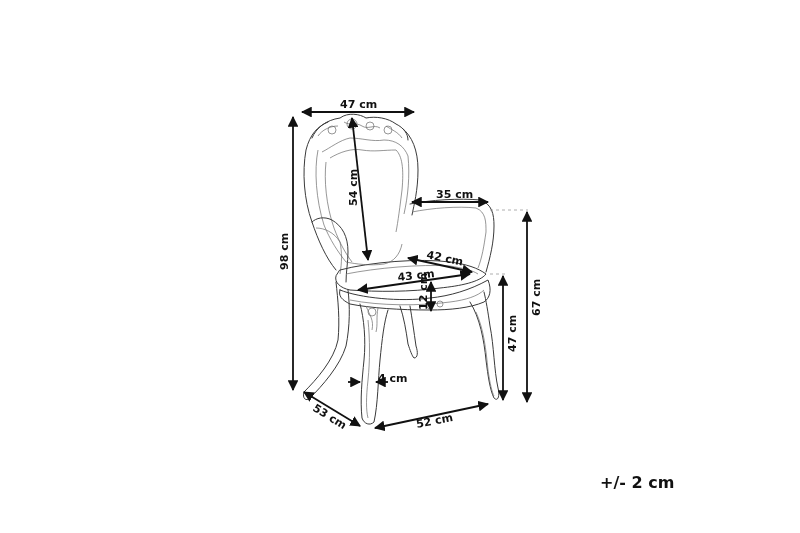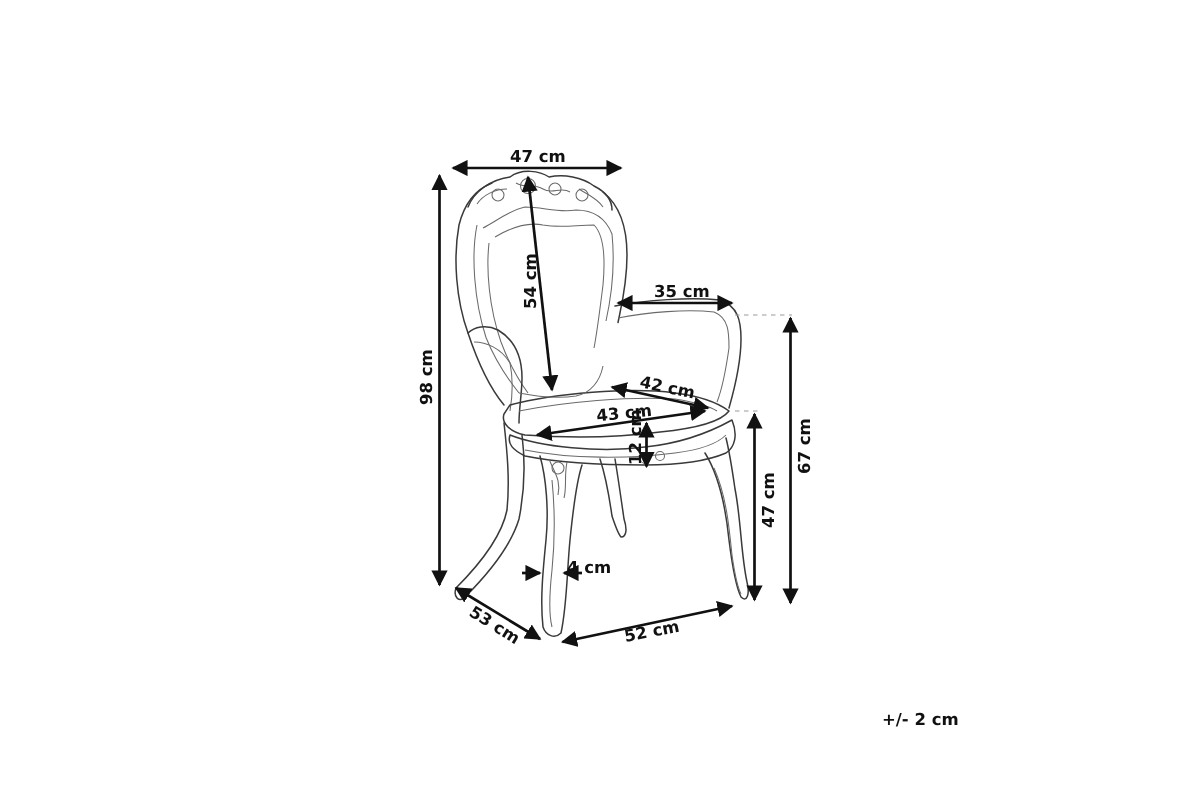--- a/index.html
+++ b/index.html
@@ -1,19 +1,19 @@
 <!DOCTYPE html>
 <html><head>
   <meta charset="utf-8">
   <style>
     html, body { margin: 0; padding: 0; background: #ffffff; }
     body { width: 800px; height: 533px; position: relative; overflow: hidden; font-family: "DejaVu Sans", "Liberation Sans", sans-serif; }
     #diagram { position: absolute; left: 0; top: 0; width: 800px; height: 533px; }
     .dim-label { font-family: "DejaVu Sans", sans-serif; font-weight: bold; font-size: 11px; fill: #111111; }
-    .tol { position: absolute; left: 588px; top: 473px; font-family: "DejaVu Sans", sans-serif; font-weight: bold; font-size: 11px; color: #111111; }
+    .tol { position: absolute; left: 600px; top: 473px; font-family: "DejaVu Sans", sans-serif; font-weight: bold; font-size: 16px; color: #111111; }
     .chair { fill: none; stroke: #3a3a3a; stroke-width: 1; stroke-linejoin: round; stroke-linecap: round; }
     .chair-thin { fill: none; stroke: #6a6a6a; stroke-width: 0.7; }
     .arrow { stroke: #111111; stroke-width: 1.8; fill: none; }
     .guide { stroke: #9a9a9a; stroke-width: 0.8; stroke-dasharray: 3 3; fill: none; }
   </style>
 </head>
 <body>
 
 <svg id="diagram" viewBox="0 0 800 533" xmlns="http://www.w3.org/2000/svg">
   <defs>

